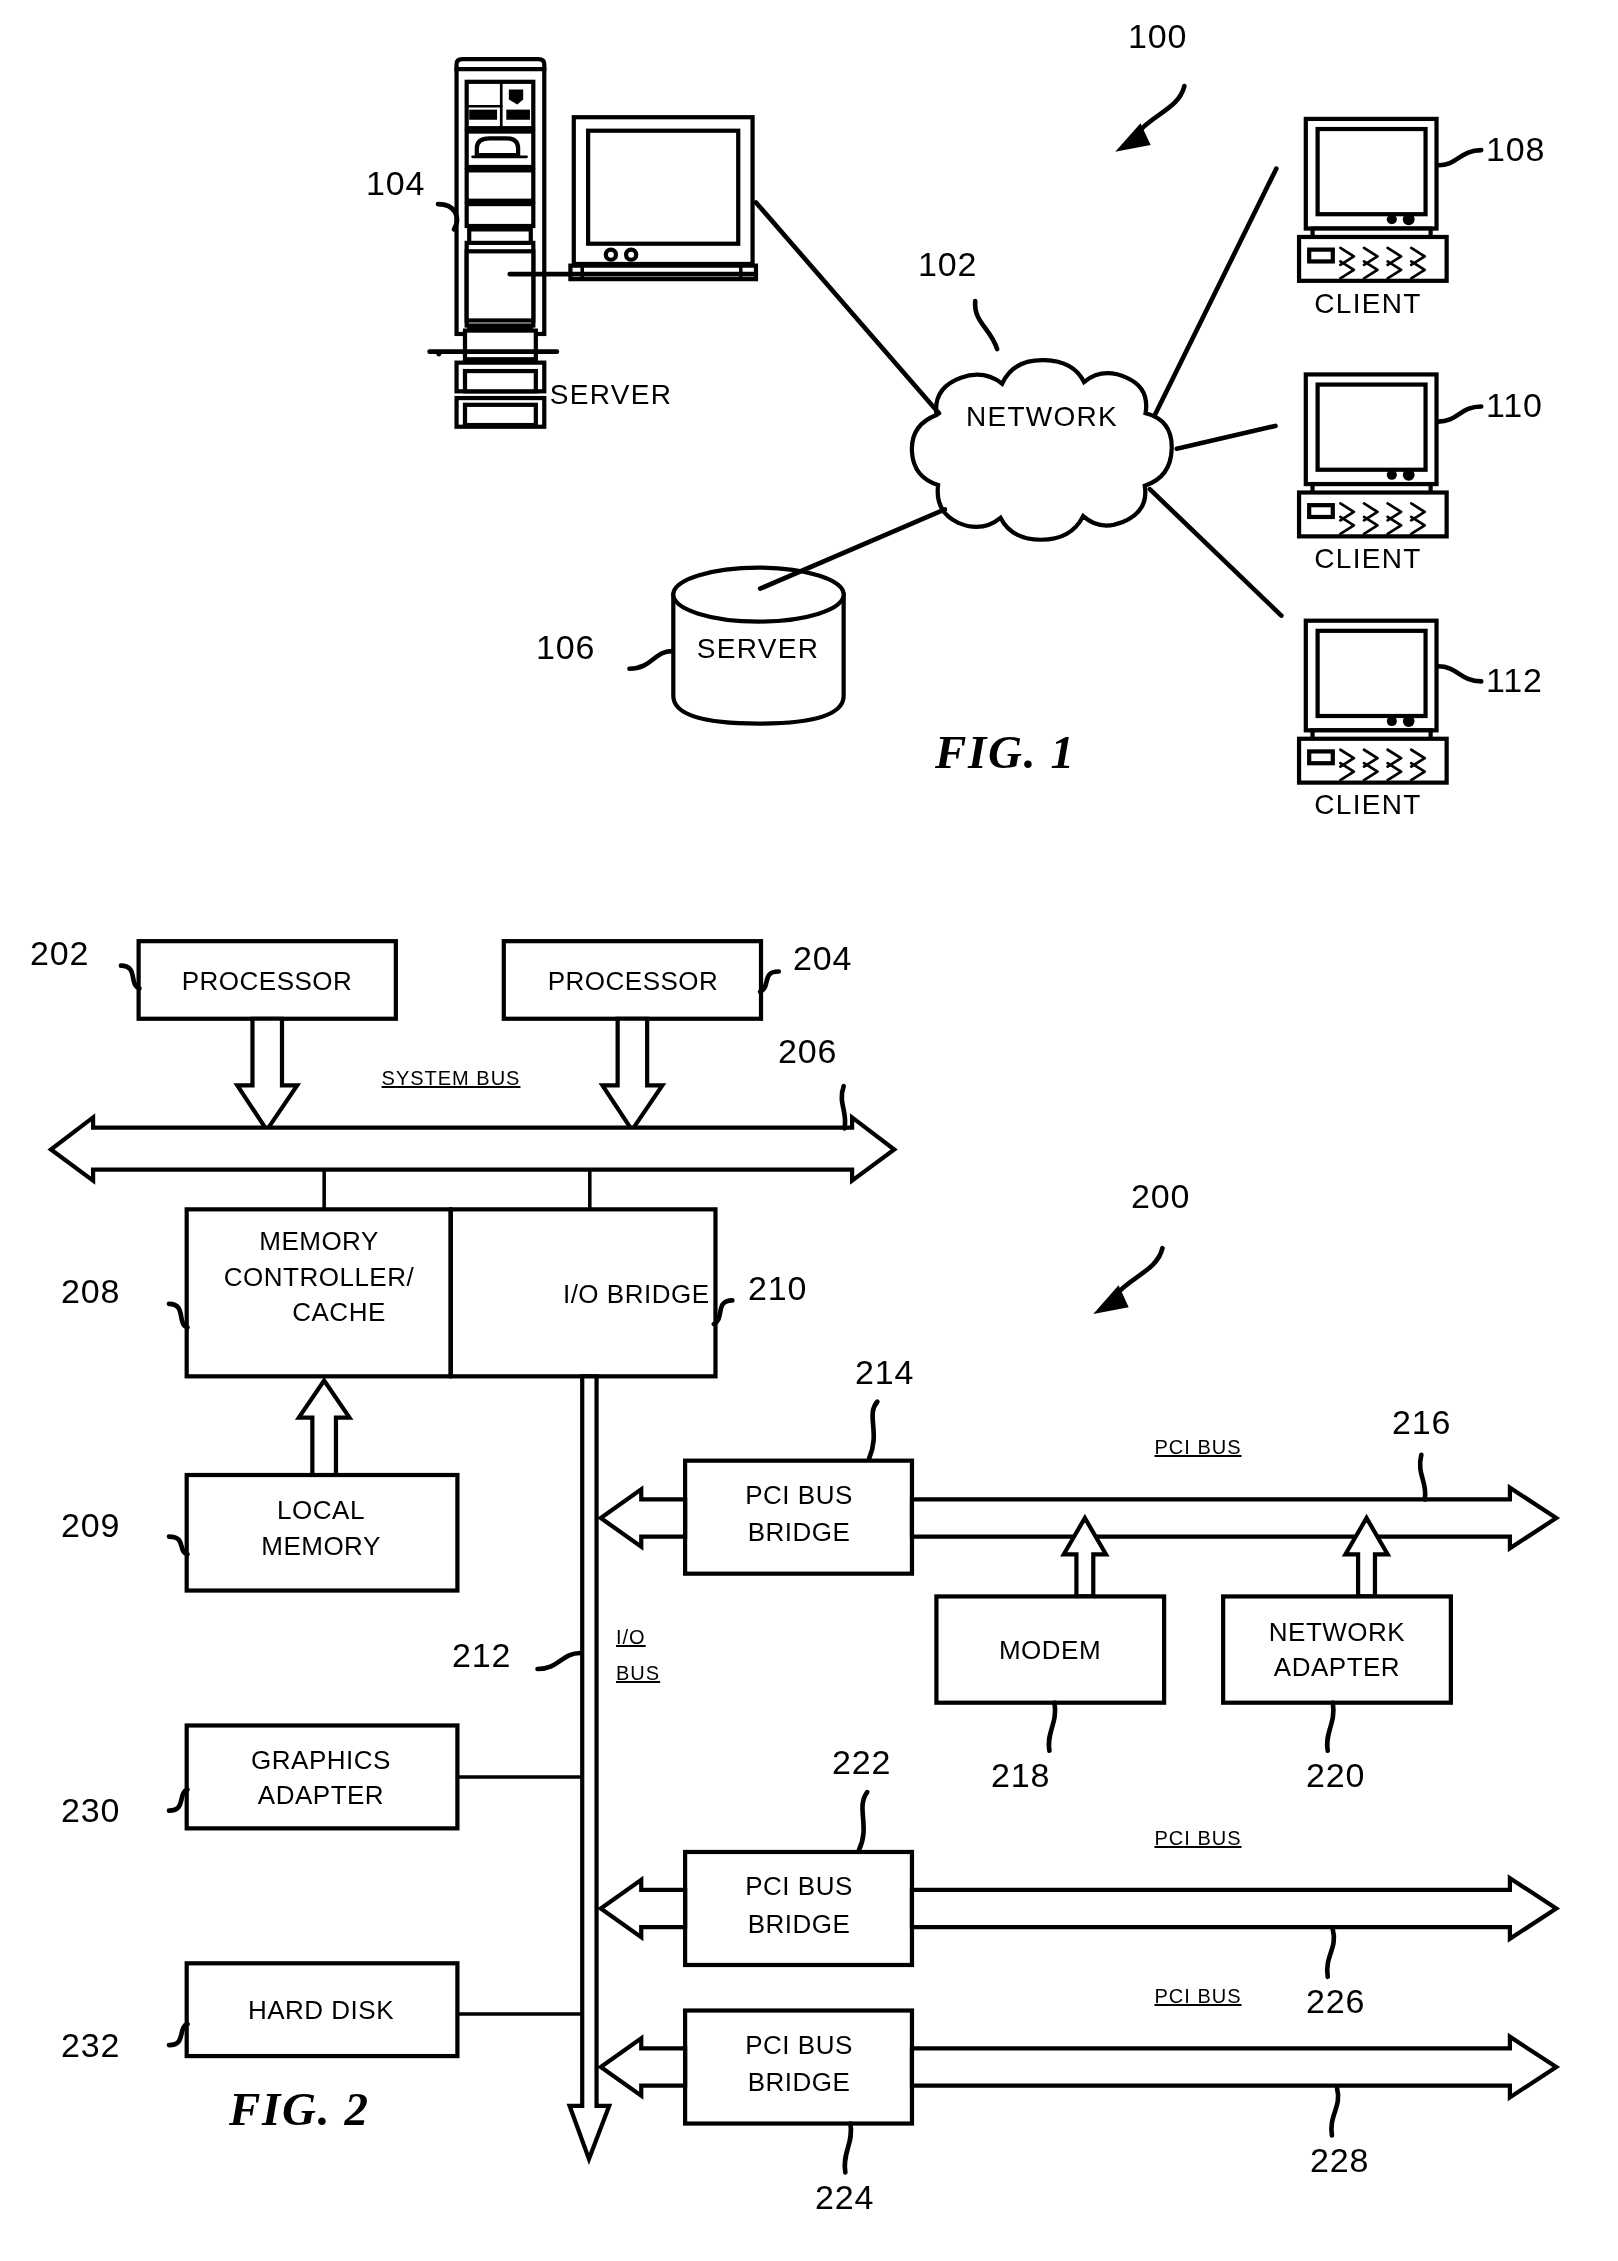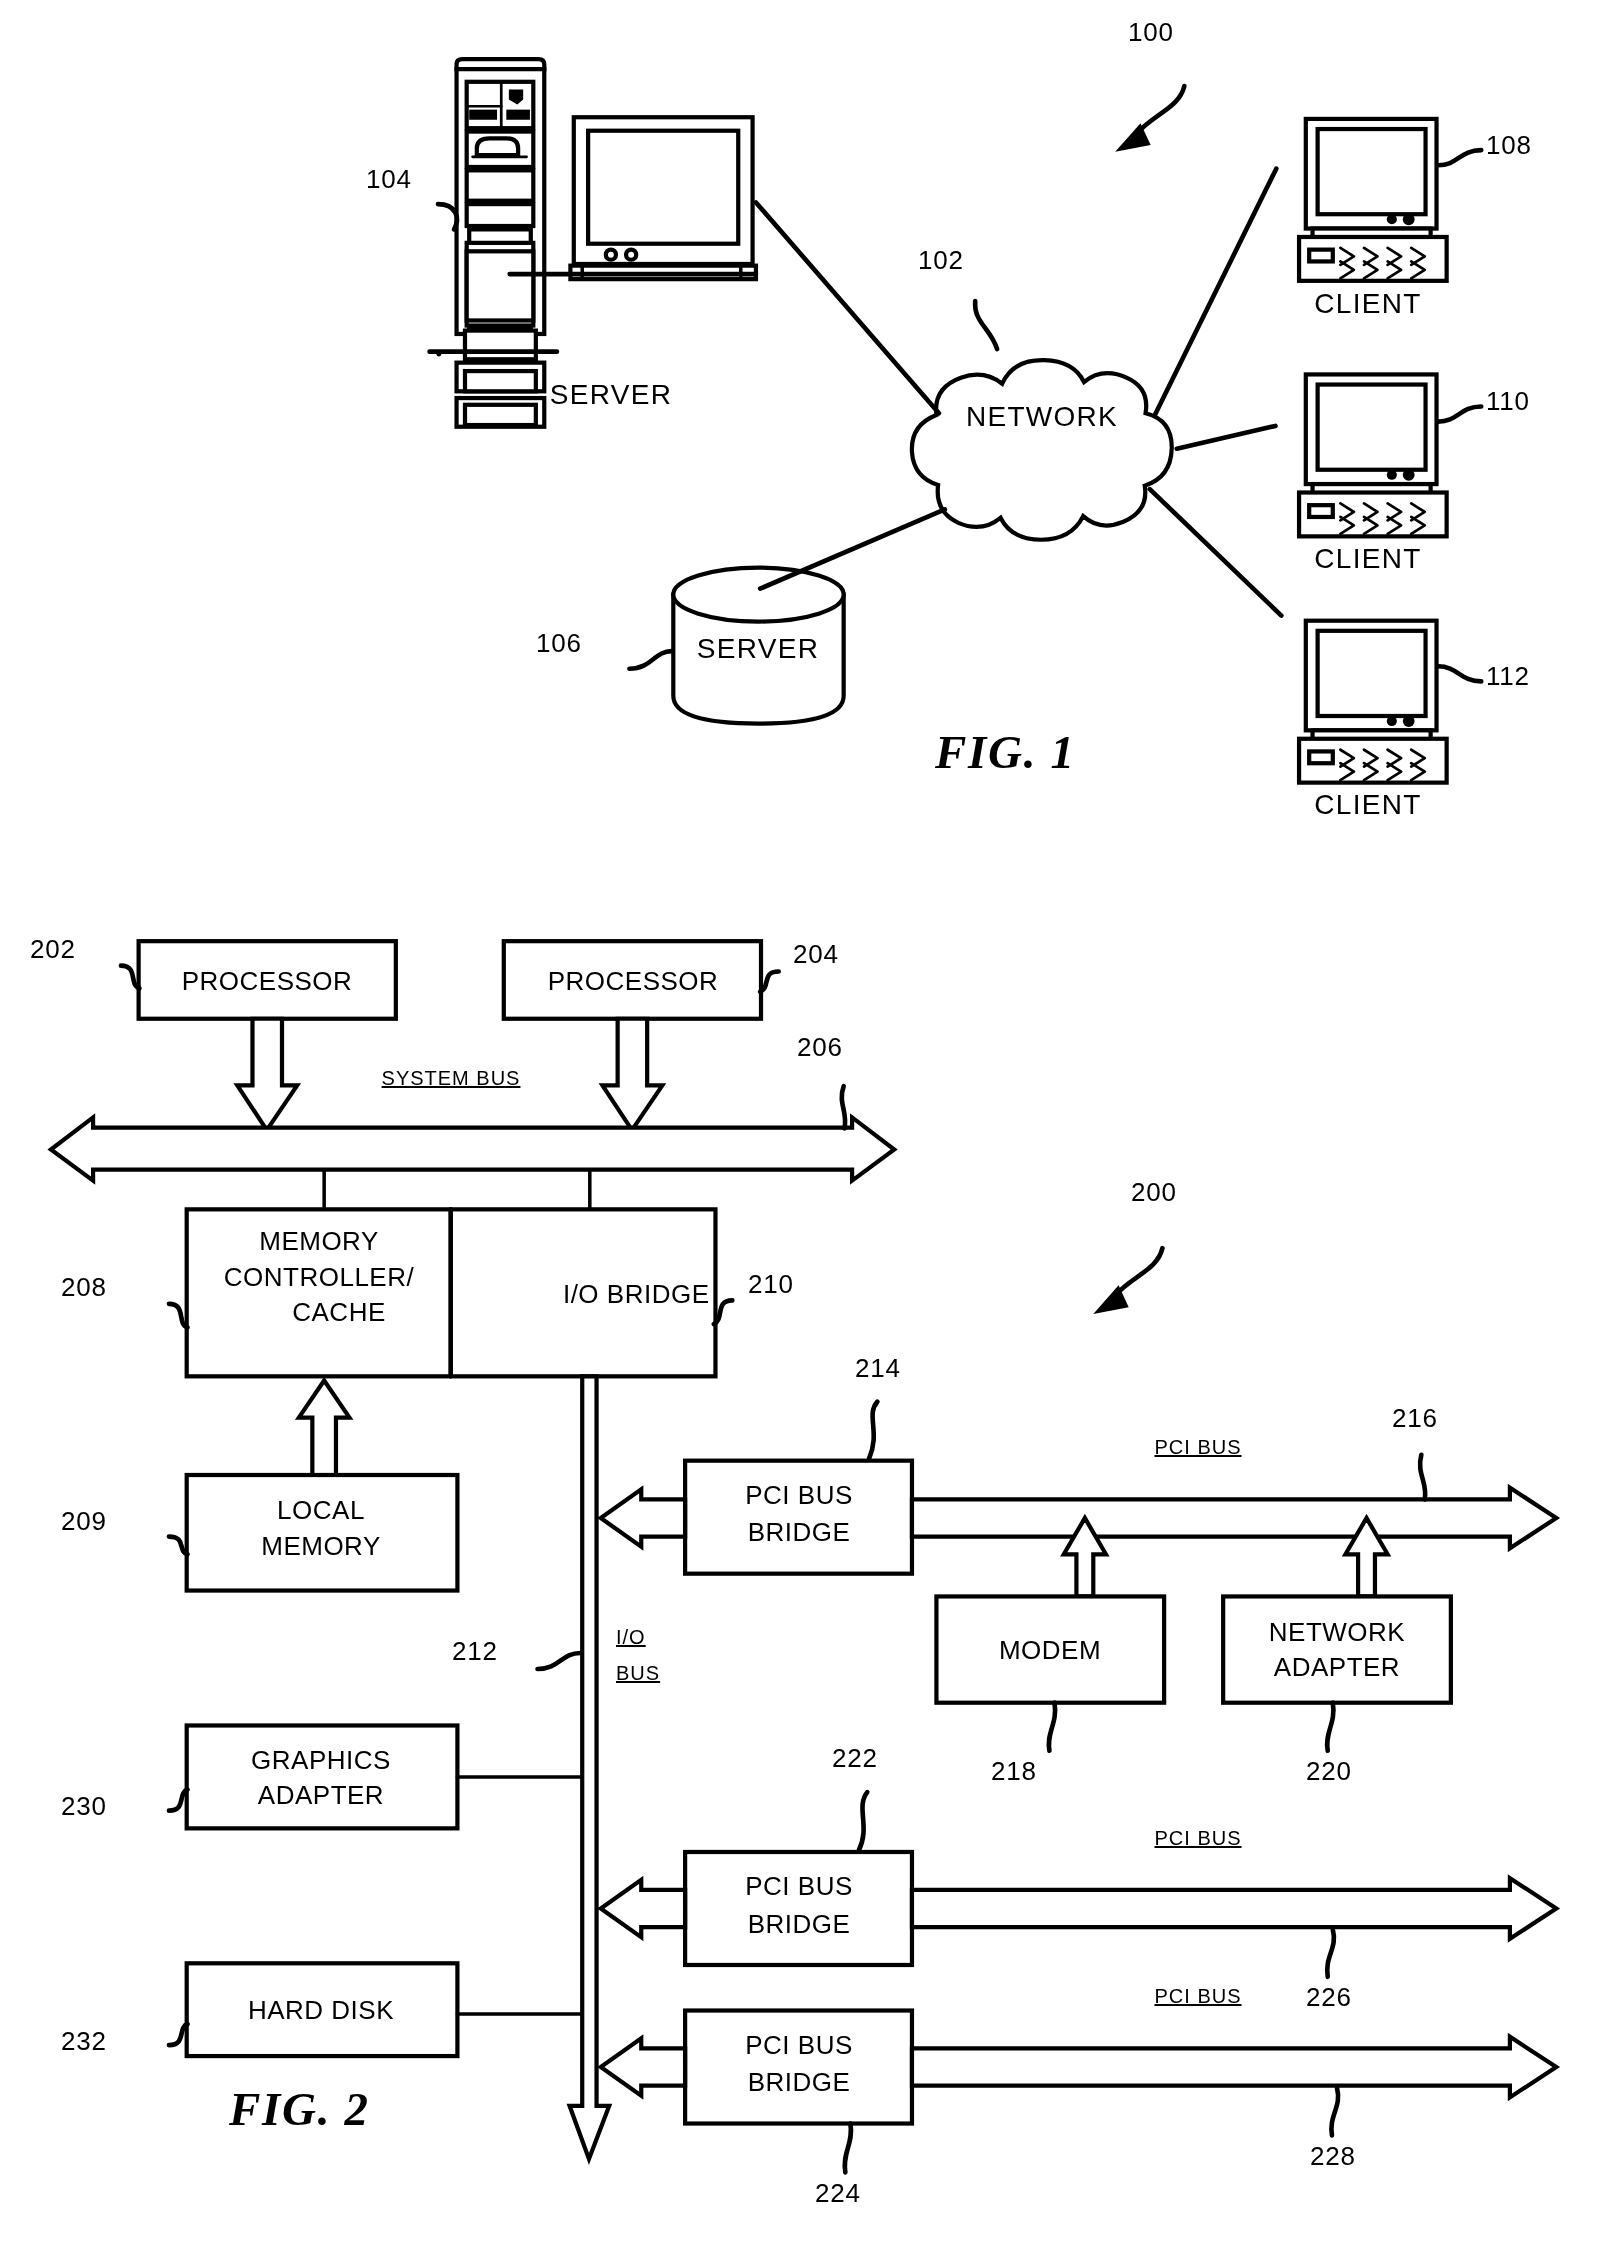--- a/index.html
+++ b/index.html
@@ -29,21 +29,21 @@
   }
   .lbl {
     position: absolute;
     font-family: "Liberation Sans", sans-serif;
     font-weight: 400;
     color: #000;
     white-space: nowrap;
     letter-spacing: 0.4px;
   }
   .ref {
-    font-size: 26px;
+    font-size: 34px;
     letter-spacing: 0.8px;
   }
   .cap {
     font-size: 28px;
     letter-spacing: 1.3px;
   }
   .boxtext {
     font-size: 26px;
     text-align: center;
     line-height: 1.12;
@@ -408,21 +408,21 @@
 
   <div class="lbl ref" style="left:1131px; top:1177px;">200</div>
 
   <div class="lbl ref" style="left:30px; top:934px;">202</div>
   <div class="lbl boxtext ctr" style="left:267px; top:967px; width:253px;">PROCESSOR</div>
 
   <div class="lbl ref" style="left:793px; top:939px;">204</div>
   <div class="lbl boxtext ctr" style="left:633px; top:967px; width:253px;">PROCESSOR</div>
 
   <div class="lbl bustext ctr" style="left:451px; top:1067px;">SYSTEM BUS</div>
-  <div class="lbl ref" style="left:797px; top:1032px;">206</div>
+  <div class="lbl ref" style="left:778px; top:1032px;">206</div>
 
   <div class="lbl ref" style="left:61px; top:1272px;">208</div>
   <div class="lbl boxtext ctr" style="left:319px; top:1227px; width:270px;">MEMORY</div>
   <div class="lbl boxtext ctr" style="left:319px; top:1263px; width:270px;">CONTROLLER/</div>
   <div class="lbl boxtext ctr" style="left:319px; top:1298px; width:270px;margin-left:20px;">CACHE</div>
 
   <div class="lbl ref" style="left:748px; top:1269px;">210</div>
   <div class="lbl boxtext ctr" style="left:583px; top:1280px; width:253px;text-align:right;">I/O BRIDGE</div>
 
   <div class="lbl ref" style="left:61px; top:1506px;">209</div>

